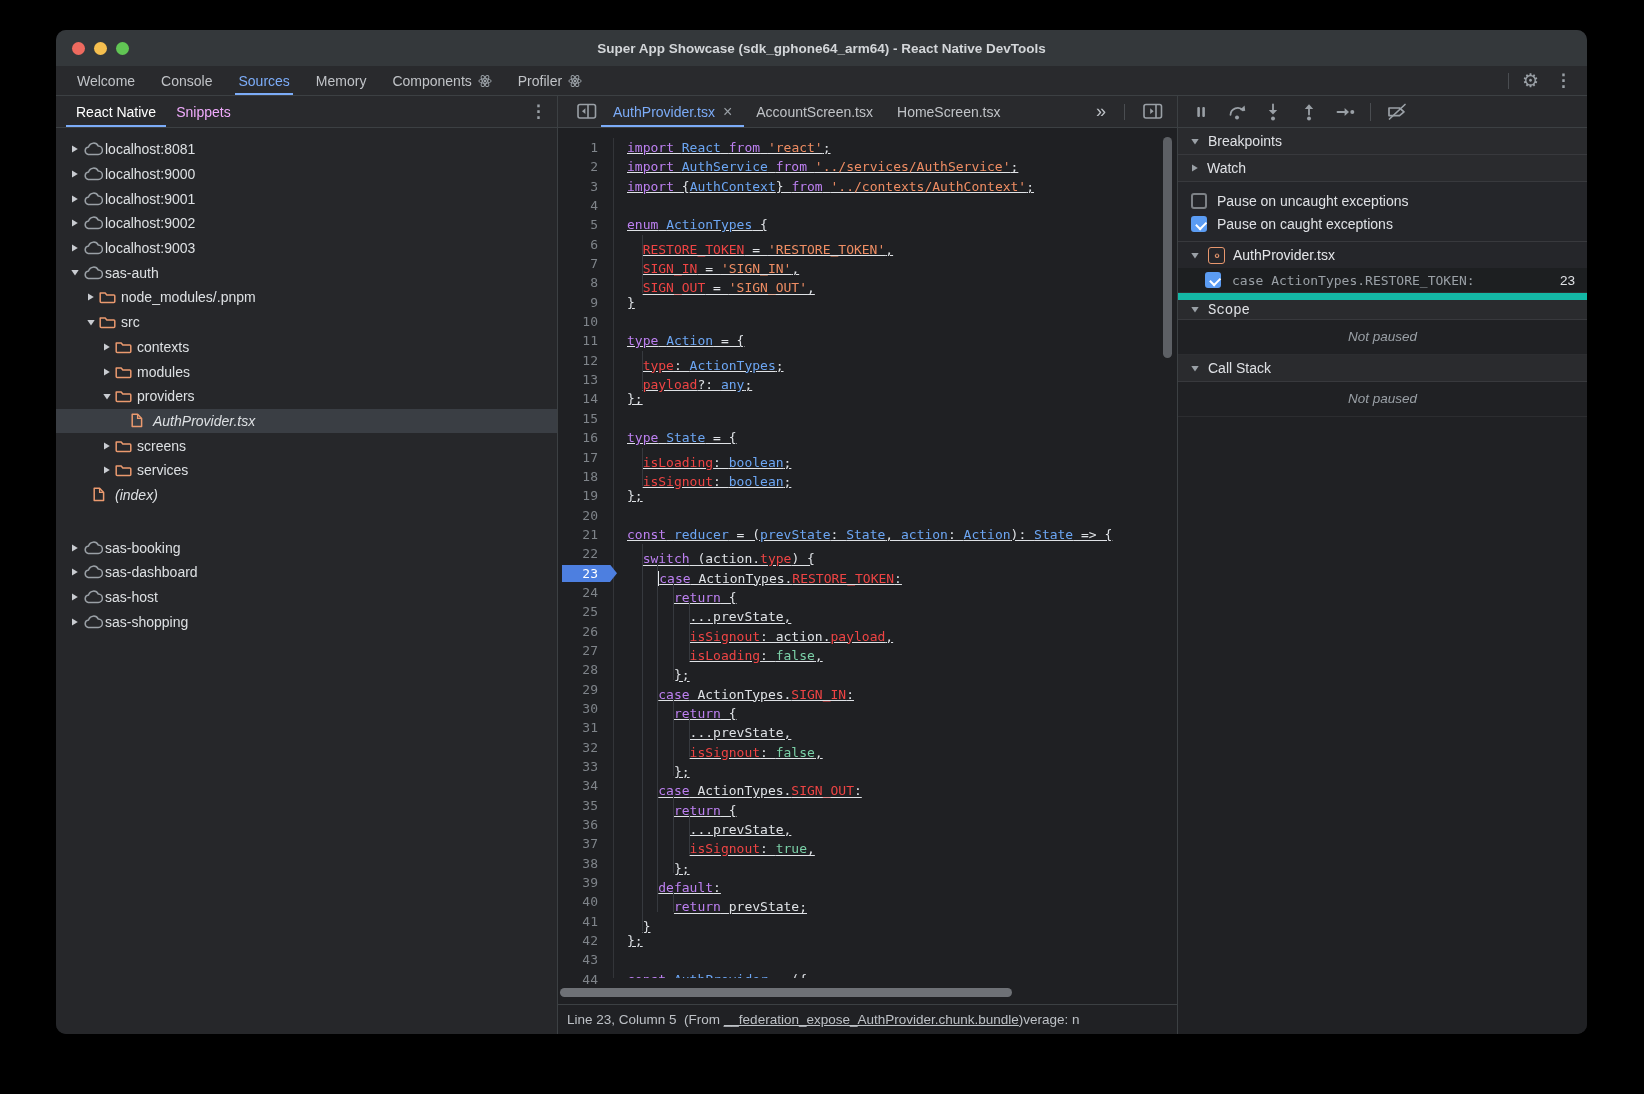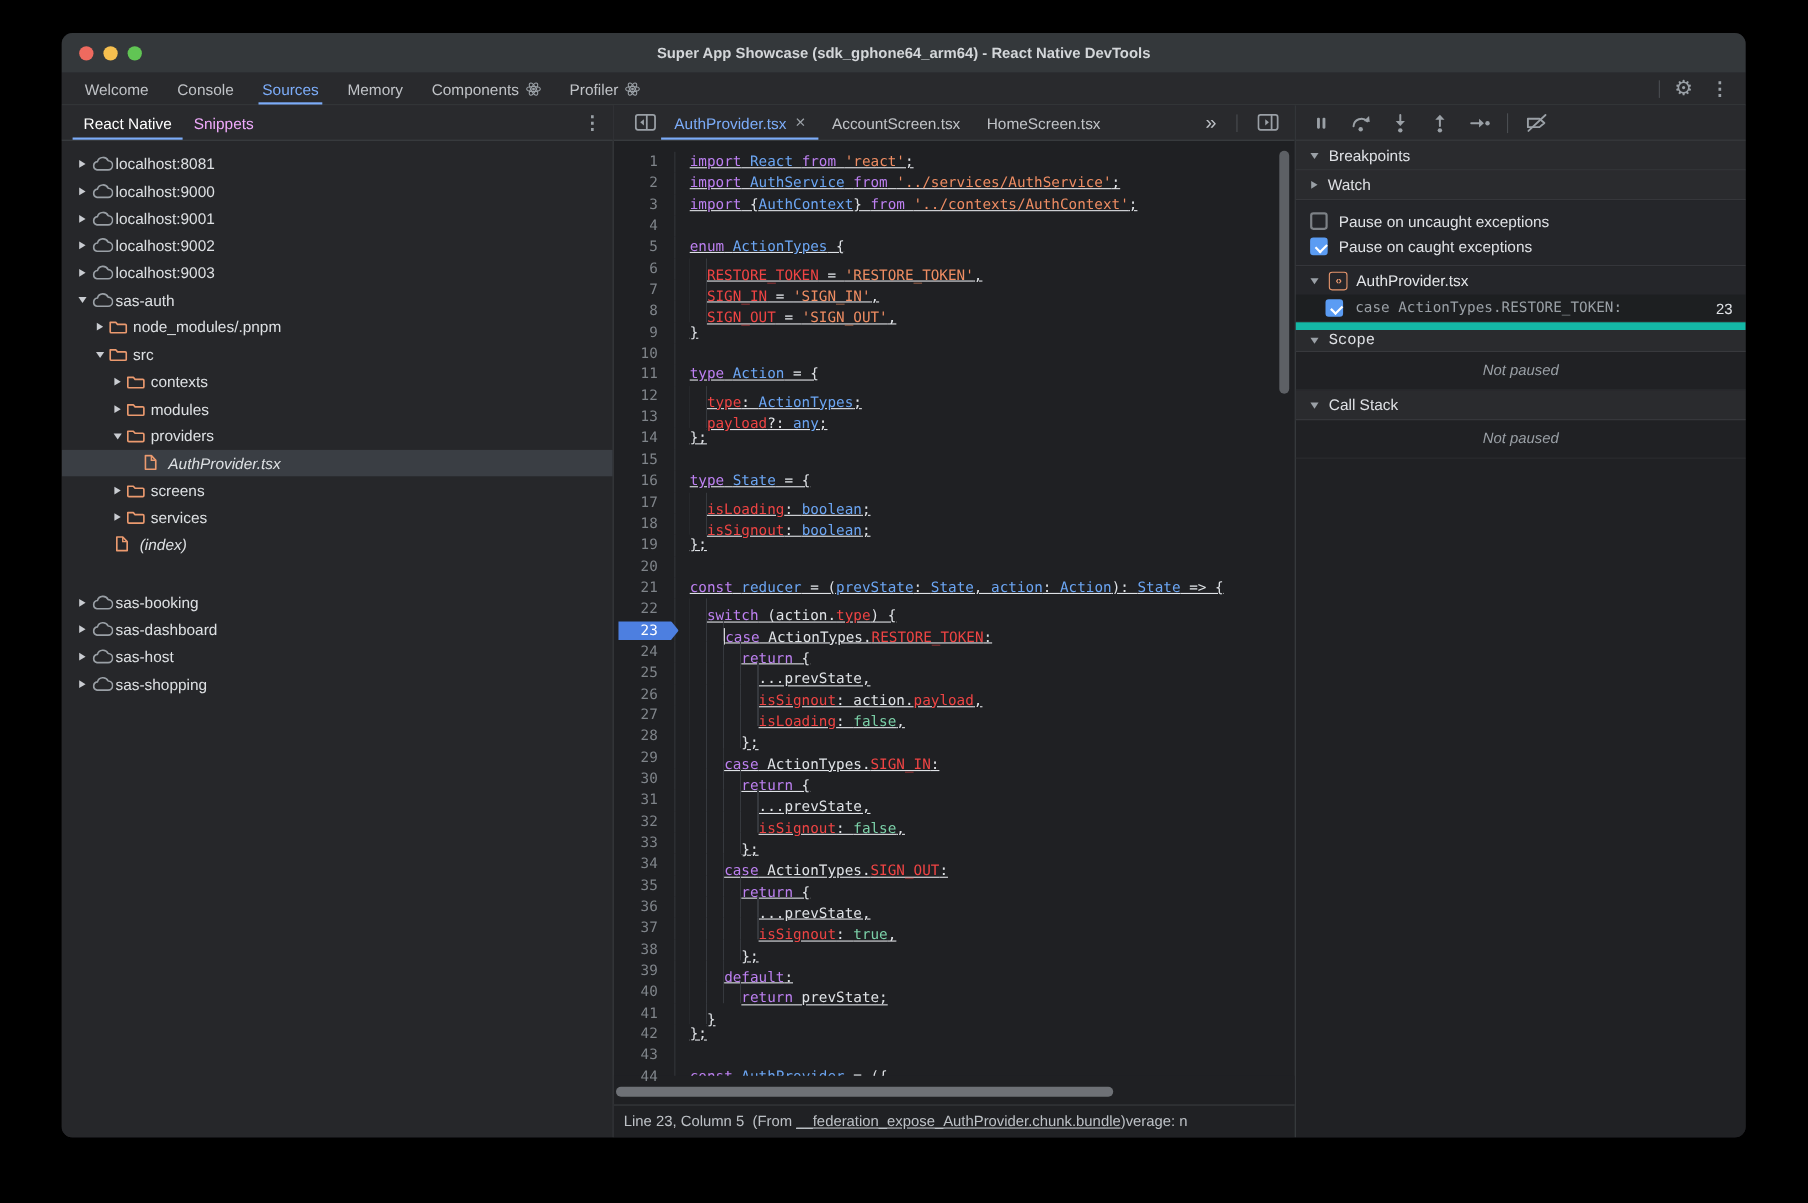--- a/index.html
+++ b/index.html
@@ -351,21 +351,21 @@
                 <path d="M2,1.5 L7.8,5 L2,8.5 Z" fill="#c9ccd1"></path>
               </svg>
             </span>
             <span class="ticon">
               <svg width="17" height="14" viewBox="0 0 17 14" xmlns="http://www.w3.org/2000/svg">
                 <path d="M1.2,3 h5 l1.6,1.9 h7 a1,1 0 0 1 1,1 v5.6 a1,1 0 0 1 -1,1 h-12.6 a1,1 0 0 1 -1,-1 Z" fill="none" stroke="#eb9a6f" stroke-width="1.5" stroke-linejoin="round"></path>
               </svg>
             </span>
             <span class="tlabel">services</span>
           </div>
-          <div class="trow" style="padding-left: 32px;">
+          <div class="trow" style="padding-left: 20px;">
             <span class="tarrow"></span>
             <span class="ticon">
               <svg width="12" height="15" viewBox="0 0 12 15" xmlns="http://www.w3.org/2000/svg">
                 <path d="M1.2,1.2 h5.4 l4,4.2 v8.2 h-9.4 Z" fill="none" stroke="#eb9a6f" stroke-width="1.5" stroke-linejoin="round"></path>
                 <path d="M6.6,1.2 v4.2 h4" fill="none" stroke="#eb9a6f" stroke-width="1.3"></path>
               </svg>
             </span>
             <span class="tlabel italic">(index)</span>
           </div>
           <div class="trow" style="padding-left: 10px; margin-top: 28px;">

